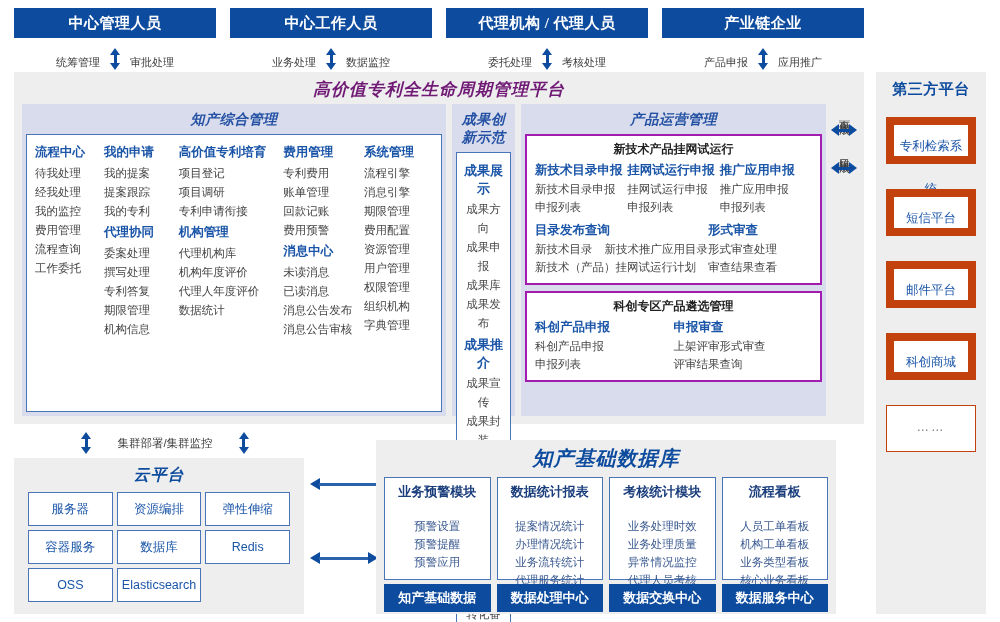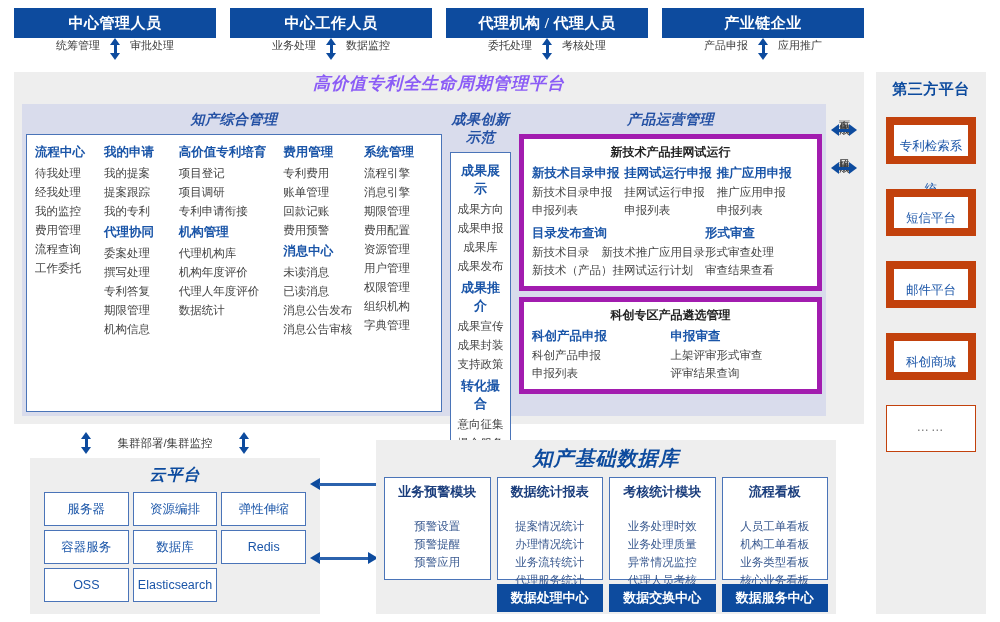--- a/index.html
+++ b/index.html
@@ -14,44 +14,44 @@
 
   
   .roles { position: absolute; left: 14px; top: 8px; width: 850px; height: 62px;
            display: flex; gap: 14px; }
   .role-col { flex: 1; display: flex; flex-direction: column; font-family: Liberation Serif, serif; }
   .role-box {
     background: #0d4b9e; color: #fff;
     height: 30px; line-height: 30px; text-align: center;
     font-size: 15px; font-weight: bold; letter-spacing: .5px;
   }
-  .role-ops { display: flex; align-items: flex-start; justify-content: center;
+  .role-ops { display: flex; align-items: flex-end; justify-content: center;
               gap: 10px; height: 32px; font-size: 11px; color: #3d3d3d; }
   .role-ops span { white-space: nowrap; }
   .vbiarrow { display: inline-block; width: 10px; height: 22px; position: relative; flex: 0 0 10px; }
   .vbiarrow::before, .vbiarrow::after {
     content: ""; position: absolute; left: 0; border-left: 5px solid transparent;
     border-right: 5px solid transparent;
   }
   .vbiarrow::before { top: 0; border-bottom: 7px solid #0d4b9e; }
   .vbiarrow::after { bottom: 0; border-top: 7px solid #0d4b9e; }
   .vbiarrow i { position: absolute; left: 3.5px; top: 5px; width: 3px; height: 12px;
                 background: #0d4b9e; }
 
   
   .platform {
     position: absolute; left: 14px; top: 72px; width: 850px; height: 352px;
     background: #eeeeee;
   }
   .platform-title {
     text-align: center; font-size: 17px; font-weight: bold; font-style: italic;
-    color: #8b5cf6; padding-top: 0; letter-spacing: 1px;
+    color: #701a75; padding-top: 6px; letter-spacing: 1px;
   }
   .platform-body { position: absolute; left: 8px; top: 32px; right: 38px; bottom: 8px;
-                   display: flex; }
+                   display: flex; gap: 6px; }
 
   .sec { background: #d9dcec; display: flex; flex-direction: column; padding: 4px; }
   .sec-hd { text-align: center; font-size: 14px; font-weight: bold; font-style: italic;
             color: #2451a4; padding: 3px 0 5px; letter-spacing: .5px; }
   .sec-inner { flex: 1; background: #fff; border: 1px solid #4a74b8; padding: 6px 8px; }
 
   .sec-a { width: 424px; }
   .sec-b { width: 96px; }
   .sec-c { flex: 1; background: #d9dcec; display: flex; flex-direction: column; padding: 4px; }
 
@@ -63,21 +63,21 @@
   .hd { font-size: 12.5px; font-weight: bold; color: #1a55a8; margin: 2px 0 3px; line-height: 18px; }
   .it { font-size: 11.5px; color: #444; line-height: 19px; white-space: nowrap; }
 
   
   .sec-b .sec-inner { padding: 6px 6px; }
   .cihd { font-size: 13px; font-weight: bold; color: #1a55a8; text-align: center;
           margin: 3px 0 2px; }
   .ciit { font-size: 11.5px; color: #444; line-height: 19px; text-align: center; }
 
   
-  .pbox { background: #fff; border: 5px solid #a21caf; padding: 5px 8px 7px; }
+  .pbox { background: #fff; border: 2px solid #a21caf; padding: 5px 8px 7px; }
   .pbox + .pbox { margin-top: 6px; }
   .pbox-t { text-align: center; font-size: 12px; font-weight: bold; color: #222;
             margin-bottom: 4px; }
   .prow { display: flex; }
   .pcol { flex: 1; }
   .phd { font-size: 12.5px; font-weight: bold; color: #1a55a8; line-height: 16px; margin-bottom: 2px; }
   .pit { font-size: 11.5px; color: #444; line-height: 18px; white-space: nowrap; }
   .pwide { display: flex; gap: 12px; }
 
   
@@ -101,21 +101,21 @@
   .third-item { border: 8px solid #c2410c; background: #fff; color: #1a55a8;
                 font-size: 12.5px; text-align: center; height: 47px; line-height: 43px; }
   .third-item.dots { border-width: 1px; color: #777; letter-spacing: 2px; }
 
   
   .cluster { position: absolute; left: 20px; top: 428px; width: 290px; height: 30px;
              display: flex; align-items: center; justify-content: center; gap: 26px; }
   .cluster-label { font-size: 11.5px; color: #3d3d3d; }
 
   
-  .cloud { position: absolute; left: 30px; top: 458px; width: 290px; height: 156px;
+  .cloud { position: absolute; left: 14px; top: 458px; width: 290px; height: 156px;
            background: #eeeeee; padding: 5px 14px 10px; }
   .cloud-hd { text-align: center; font-size: 16px; font-weight: bold; font-style: italic;
               color: #0d4b9e; padding: 2px 0 6px; letter-spacing: 1px; }
   .cloud-grid { display: grid; grid-template-columns: repeat(3, 1fr); gap: 4px; }
   .cloud-cell { border: 1px solid #4a74b8; background: #fff; color: #1a55a8;
                 font-size: 12.5px; text-align: center; height: 34px; line-height: 32px; }
 
   
   .midarrows { position: absolute; left: 310px; top: 460px; width: 70px; height: 150px; }
   .larrow { position: absolute; left: 0; top: 18px; width: 68px; height: 12px; }
@@ -398,20 +398,21 @@
   <div class="db">
     <div class="db-hd">知产基础数据库</div>
     <div class="db-cols" id="db-cols">
         <div class="db-col">
           <div class="db-card">
             <div class="db-card-t">业务预警模块</div>
             <div class="db-card-i">预警设置</div>
             <div class="db-card-i">预警提醒</div>
             <div class="db-card-i">预警应用</div>
           </div>
+          <div class="db-foot">知产基础数据</div>
         </div>
         <div class="db-col">
           <div class="db-card">
             <div class="db-card-t">数据统计报表</div>
             <div class="db-card-i">提案情况统计</div>
             <div class="db-card-i">办理情况统计</div>
             <div class="db-card-i">业务流转统计</div>
             <div class="db-card-i">代理服务统计</div>
           </div>
           <div class="db-foot">数据处理中心</div>

